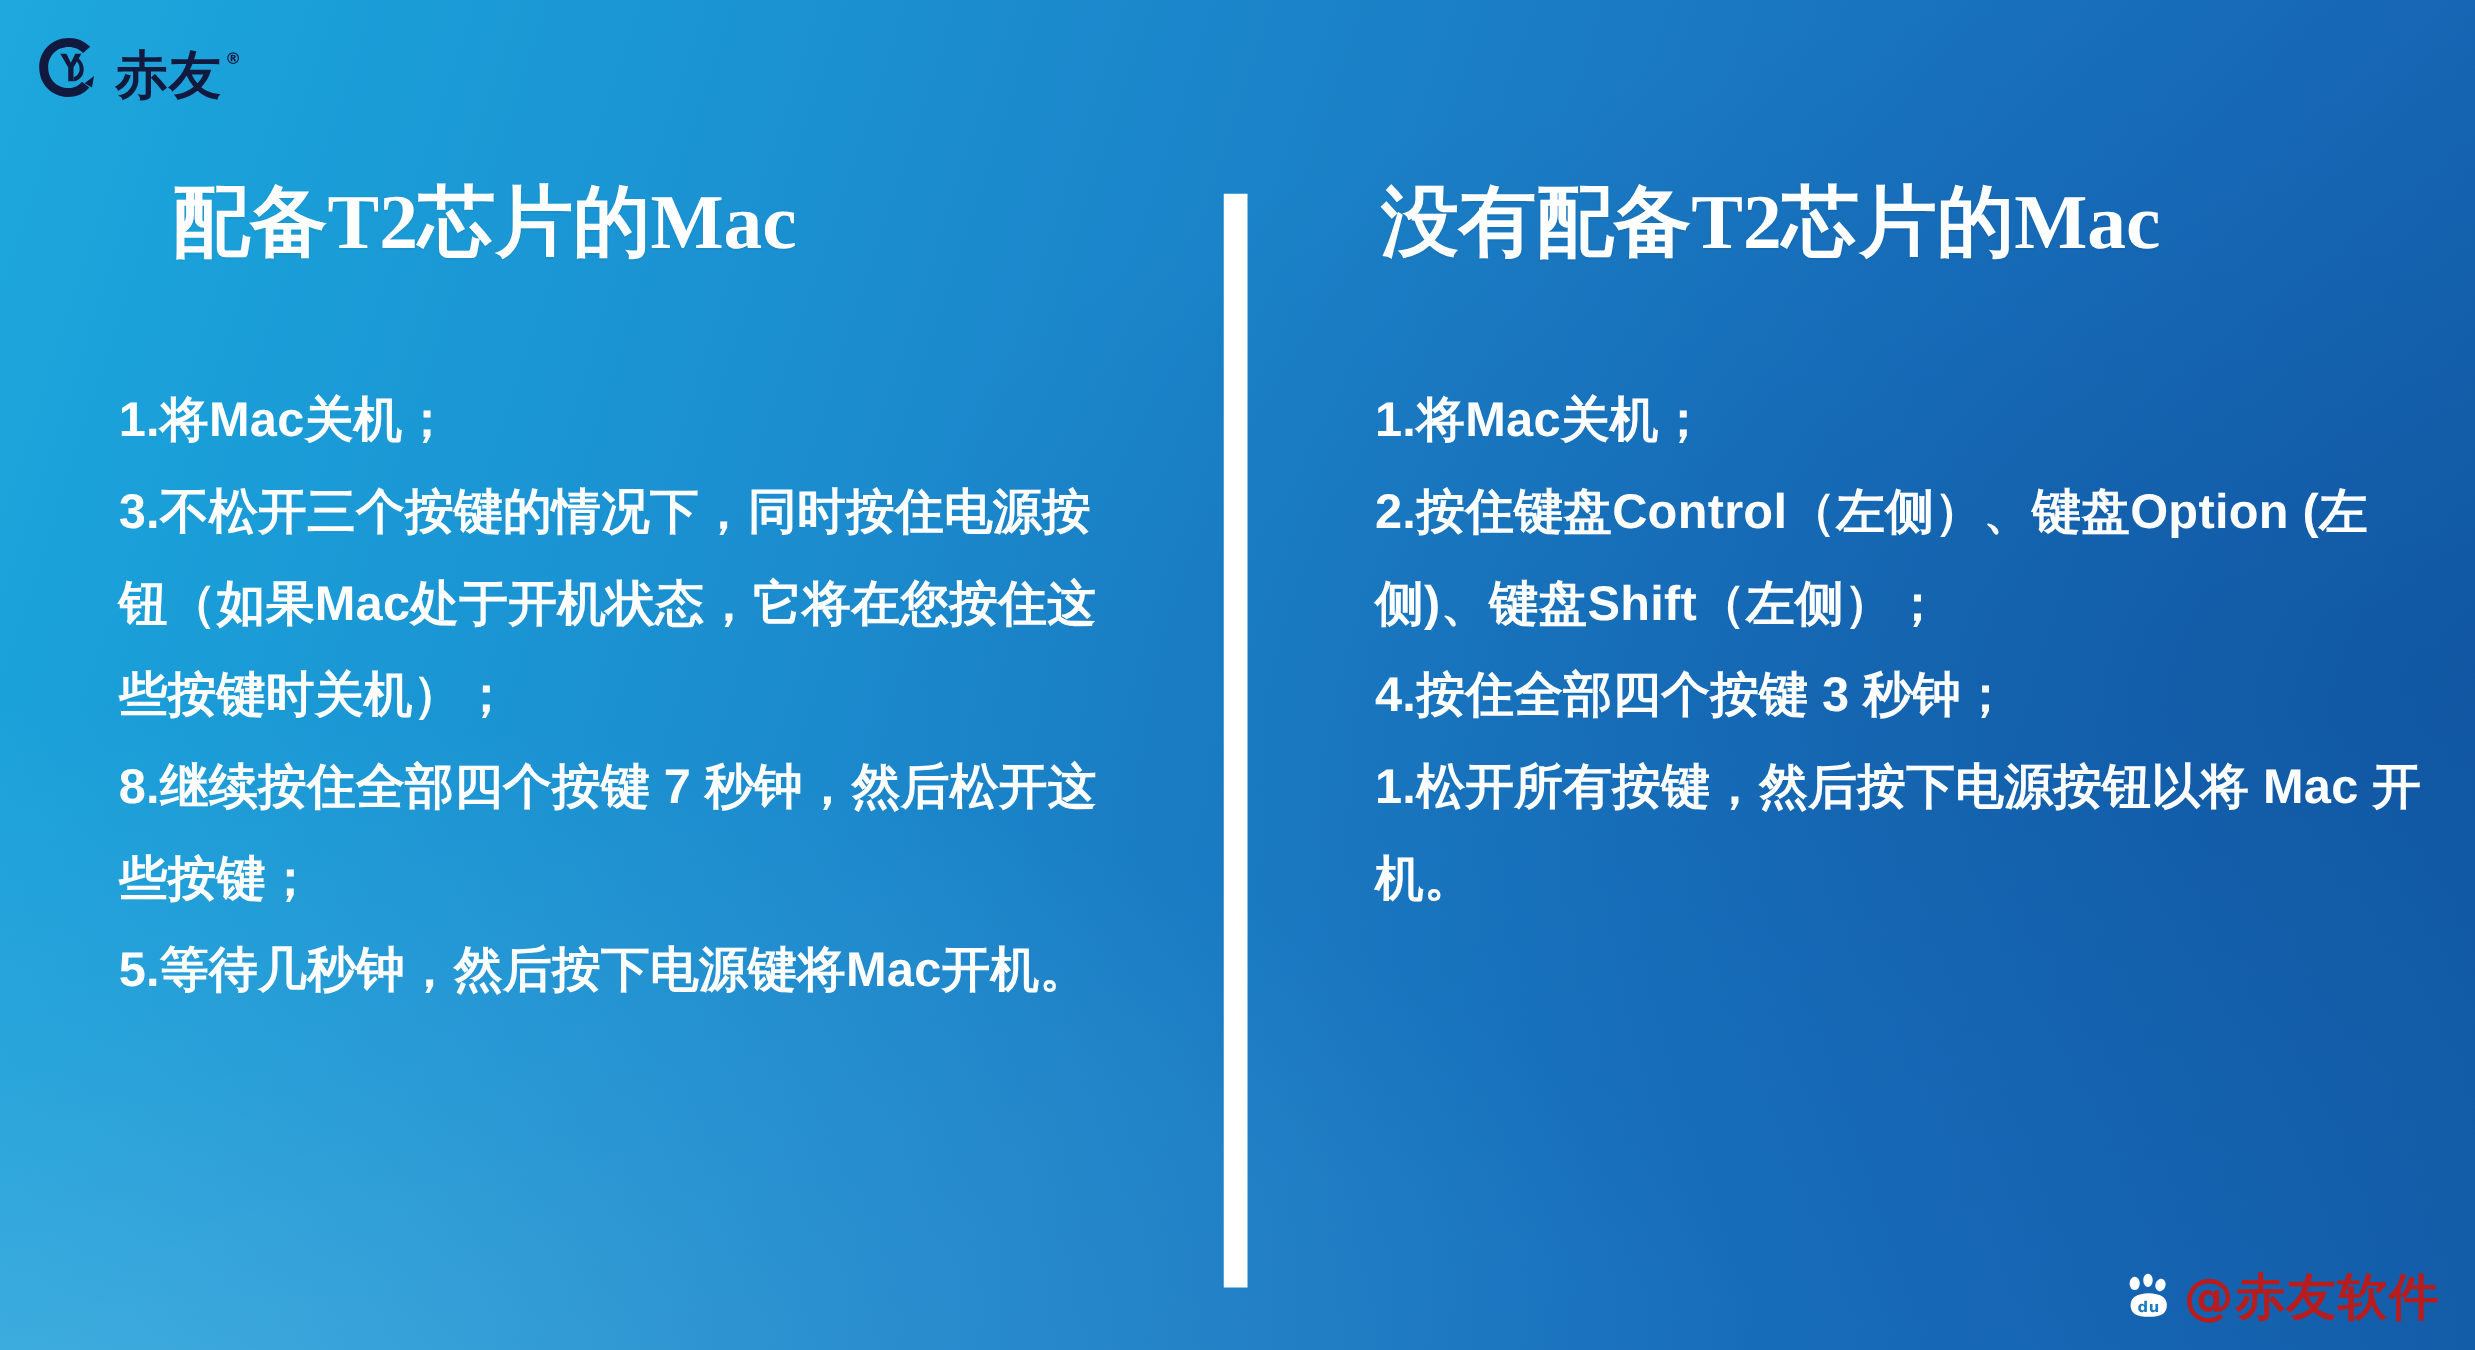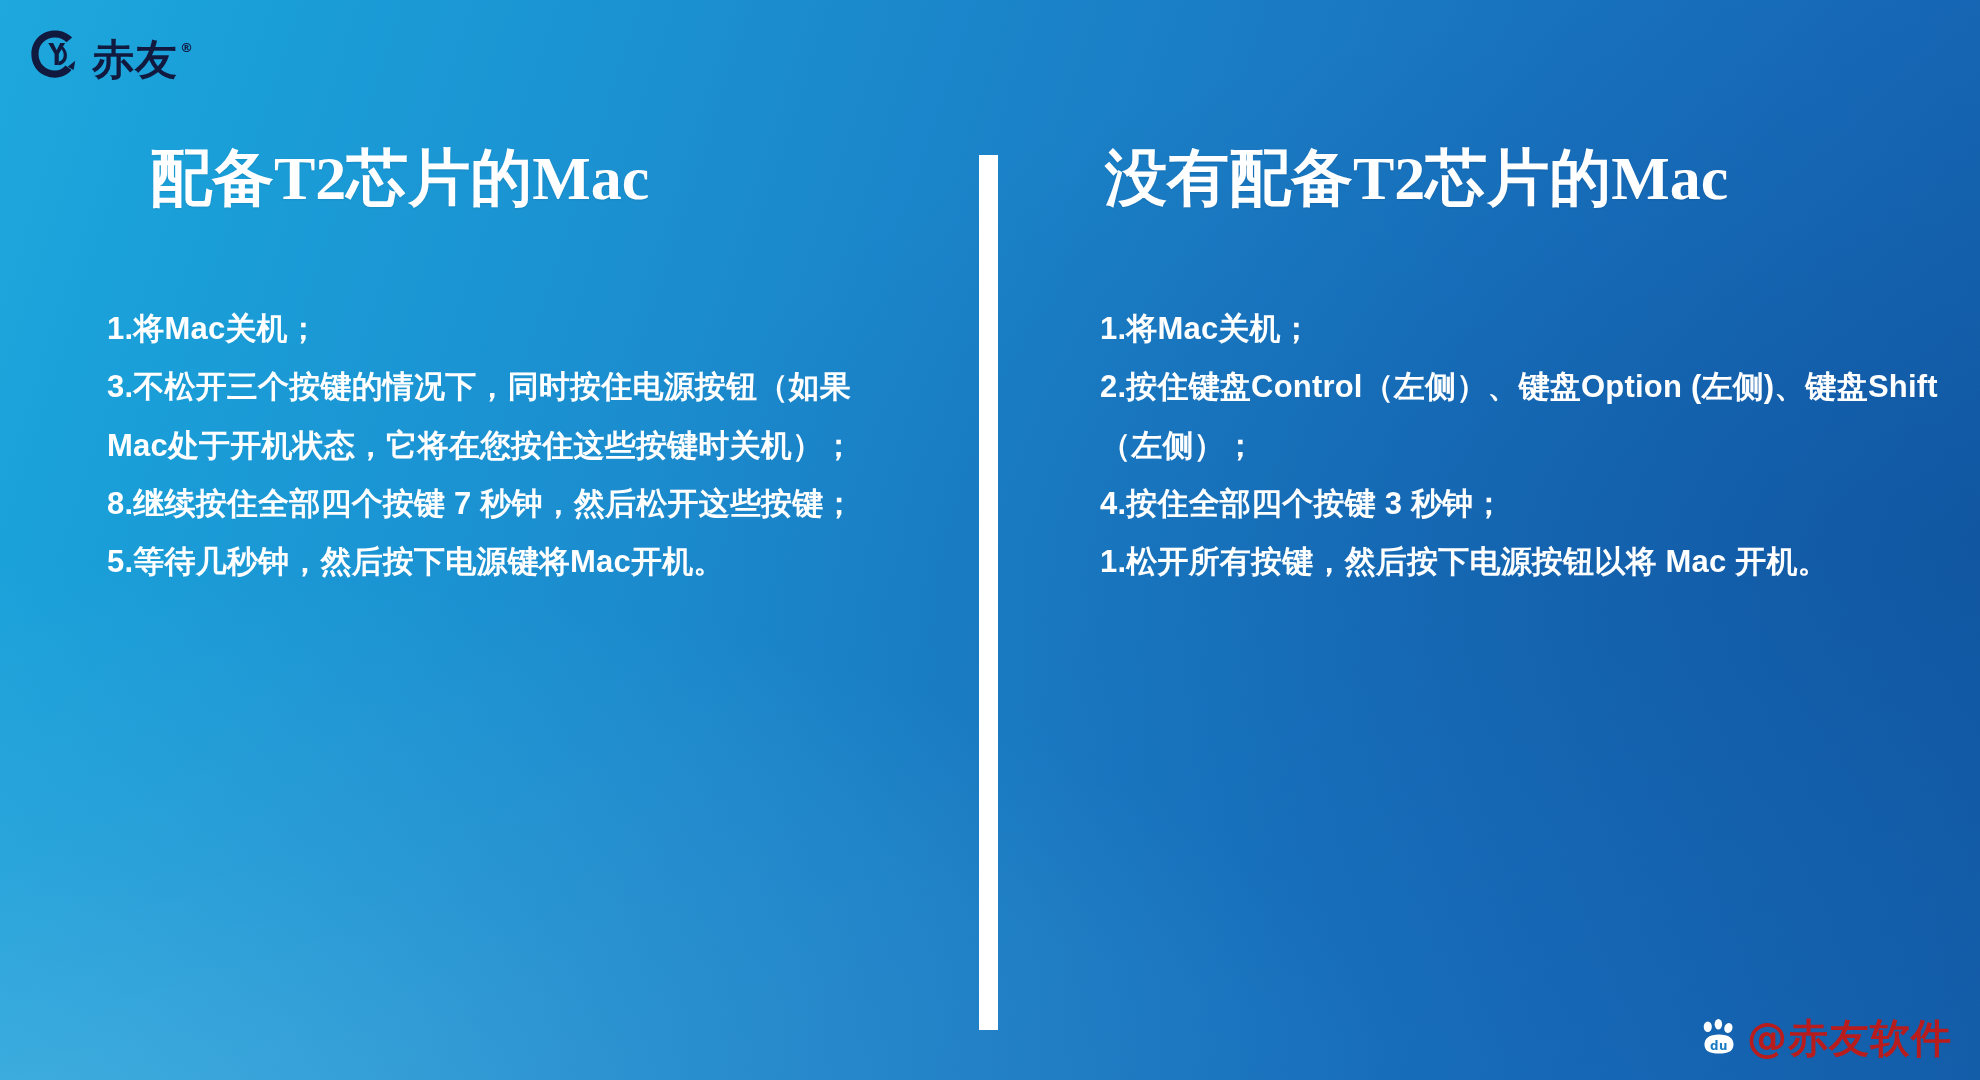--- a/index.html
+++ b/index.html
@@ -77,41 +77,41 @@
     background: #ffffff;
     z-index: 3;
   }
 
   
   .col {
     position: absolute;
     top: 0;
     height: 1080px;
   }
-  .col-left  { left: 12px;    width: 1078px; }
+  .col-left  { left: 0px;    width: 1078px; }
   .col-right { left: 998px;  width: 1082px; }
 
   .col-heading {
     position: absolute;
     color: #ffffff;
     font-family: "Liberation Serif", "DejaVu Serif", serif;
     font-weight: bold;
     font-size: 62px;
     line-height: 1.05;
     white-space: nowrap;
     text-shadow: 0 1px 2px rgba(0,0,0,0.08);
   }
   .col-left  .col-heading { left: 138px; top: 146px; }
   .col-right .col-heading { left: 107px; top: 146px; }
 
   .steps {
     position: absolute;
     top: 300px;
     color: #ffffff;
-    font-size: 31px;
+    font-size: 39px;
     font-weight: 700;
     line-height: 1.88;
     letter-spacing: 0.2px;
     font-family: "Liberation Sans", "DejaVu Sans", sans-serif;
   }
   .col-left  .steps { left: 95px;  width: 790px; }
   .col-right .steps { left: 102px; width: 855px; }
 
   .step { text-indent: 0; margin: 0; }
 

